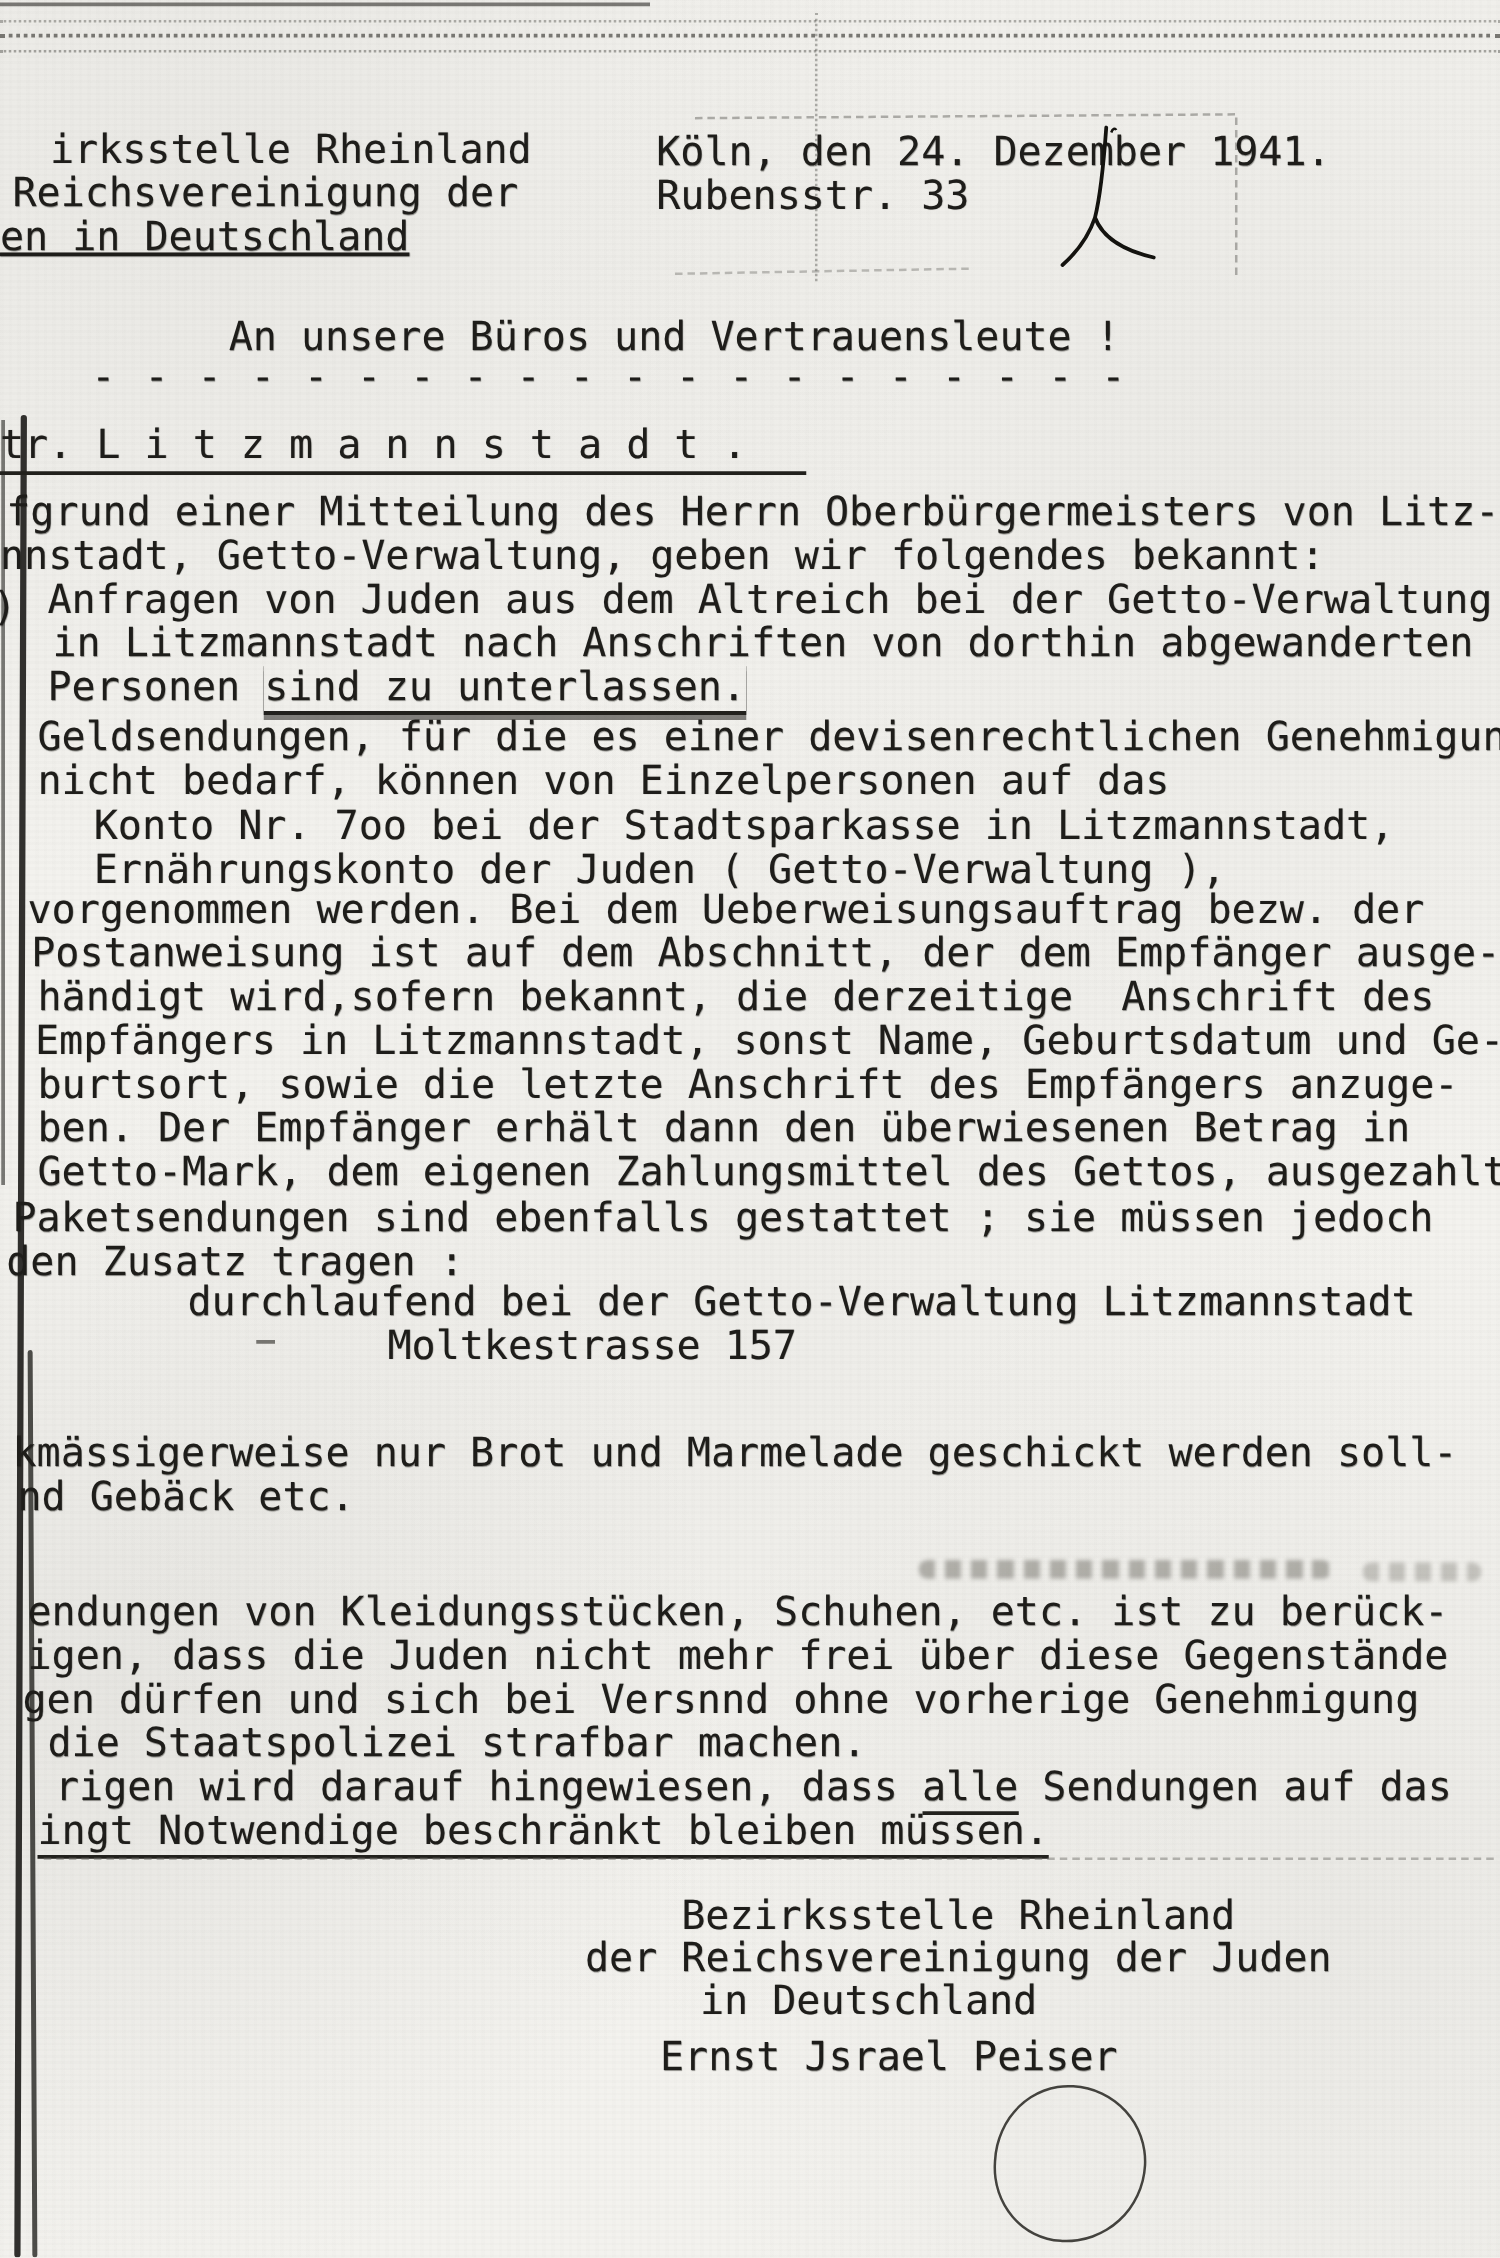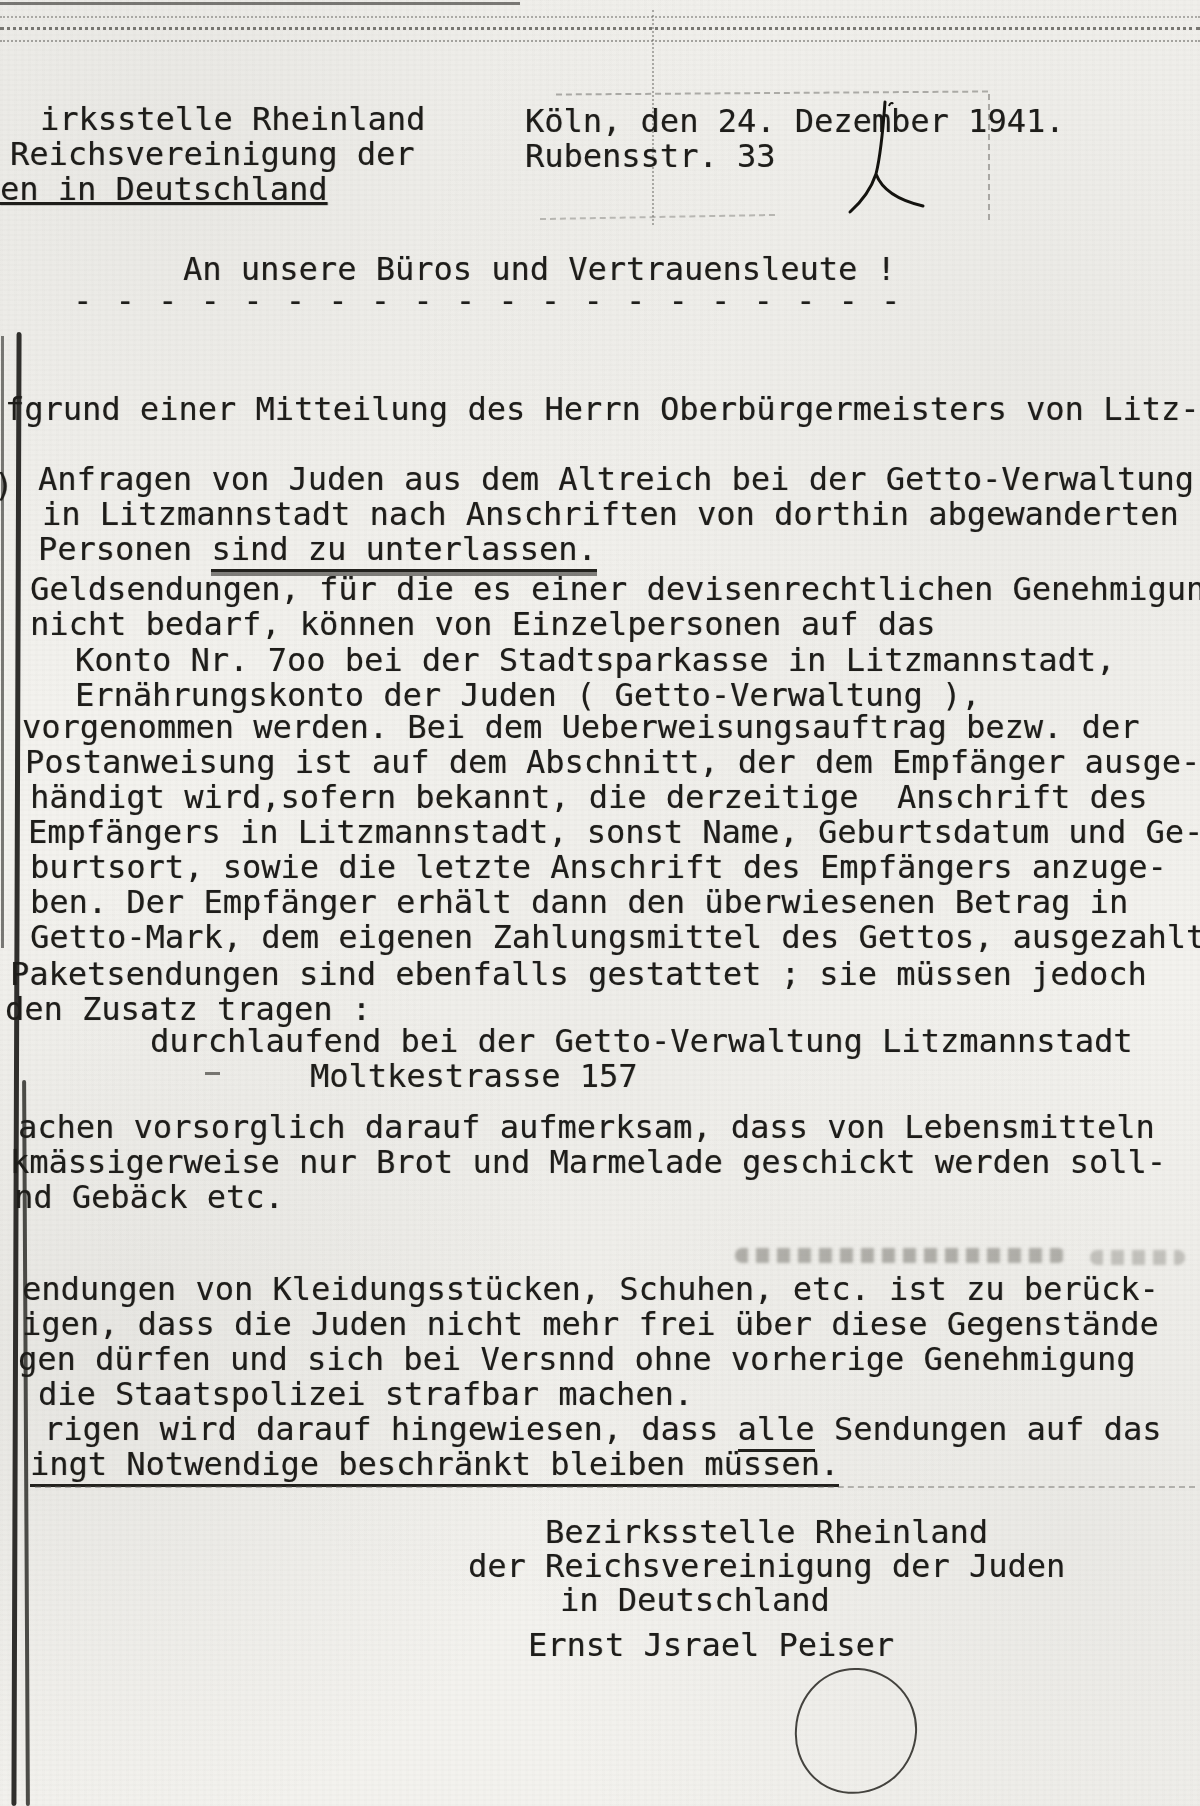--- a/index.html
+++ b/index.html
@@ -71,22 +71,24 @@
   <div class="line" style="top:139px;left:525px;">Rubensstr. 33</div>
 
   <svg class="deco" style="top:100px;left:845px;" width="92" height="125" viewBox="0 0 92 125">
     <path d="M40 2 C38 30 36 54 31 74 M31 74 C25 92 14 104 5 112 M31 74 C37 90 52 100 78 106" stroke="#14130f" stroke-width="3" fill="none" stroke-linecap="round"></path>
     <path d="M44 6 c1 -3 3 -4 4 -2" stroke="#14130f" stroke-width="2" fill="none"></path>
   </svg>
 
   <div class="line" style="top:252px;left:183px;">An unsere Büros und Vertrauensleute !</div>
   <div class="line" style="top:284px;left:73px;letter-spacing:2px;">- - - - - - - - - - - - - - - - - - - -</div>
 
+  <div class="line" style="top:338px;left:0;"><span class="subject-u">tr. L i t z m a n n s t a d t .</span></div>
 
   <div class="line" style="top:392px;left:5px;">fgrund einer Mitteilung des Herrn Oberbürgermeisters von Litz-</div>
+  <div class="line" style="top:427px;left:0;">nnstadt, Getto-Verwaltung, geben wir folgendes bekannt:</div>
 
   <div class="line" style="top:468px;left:-6px;">)</div>
   <div class="line" style="top:462px;left:38px;">Anfragen von Juden aus dem Altreich bei der Getto-Verwaltung</div>
   <div class="line" style="top:497px;left:42px;">in Litzmannstadt nach Anschriften von dorthin abgewanderten</div>
   <div class="line" style="top:532px;left:38px;"><span>Personen </span><span class="u2">sind zu unterlassen.</span></div>
 
   <div class="line" style="top:572px;left:30px;">Geldsendungen, für die es einer devisenrechtlichen Genehmigung</div>
   <div class="line" style="top:607px;left:30px;">nicht bedarf, können von Einzelpersonen auf das</div>
   <div class="line" style="top:643px;left:75px;">Konto Nr. 7oo bei der Stadtsparkasse in Litzmannstadt,</div>
   <div class="line" style="top:678px;left:75px;">Ernährungskonto der Juden ( Getto-Verwaltung ),</div>
@@ -97,21 +99,20 @@
   <div class="line" style="top:850px;left:30px;">burtsort, sowie die letzte Anschrift des Empfängers anzuge-</div>
   <div class="line" style="top:885px;left:30px;">ben. Der Empfänger erhält dann den überwiesenen Betrag in</div>
   <div class="line" style="top:920px;left:30px;">Getto-Mark, dem eigenen Zahlungsmittel des Gettos, ausgezahlt</div>
 
   <div class="line" style="top:957px;left:10px;">Paketsendungen sind ebenfalls gestattet ; sie müssen jedoch</div>
   <div class="line" style="top:992px;left:5px;">den Zusatz tragen :</div>
   <div class="line" style="top:1024px;left:150px;">durchlaufend bei der Getto-Verwaltung Litzmannstadt</div>
   <div class="line" style="top:1059px;left:310px;">Moltkestrasse 157</div>
   <div class="deco" style="top:1072px;left:205px;width:15px;height:3px;background:rgba(40,39,34,0.6);"></div>
 
-  <div class="line" style="top:1110px;left:18px;">achen vorsorglich darauf aufmerksam, dass von Lebensmitteln</div>
   <div class="line" style="top:1145px;left:10px;">kmässigerweise nur Brot und Marmelade geschickt werden soll-</div>
   <div class="line" style="top:1180px;left:14px;">nd Gebäck etc.</div>
 
   <div class="ghost" style="top:1248px;left:735px;width:330px;"></div>
   <div class="ghost" style="top:1250px;left:1090px;width:95px;opacity:.7;"></div>
 
   <div class="line" style="top:1272px;left:22px;">endungen von Kleidungsstücken, Schuhen, etc. ist zu berück-</div>
   <div class="line" style="top:1307px;left:22px;">igen, dass die Juden nicht mehr frei über diese Gegenstände</div>
   <div class="line" style="top:1342px;left:18px;">gen dürfen und sich bei Versnnd ohne vorherige Genehmigung</div>
   <div class="line" style="top:1377px;left:38px;">die Staatspolizei strafbar machen.</div>

